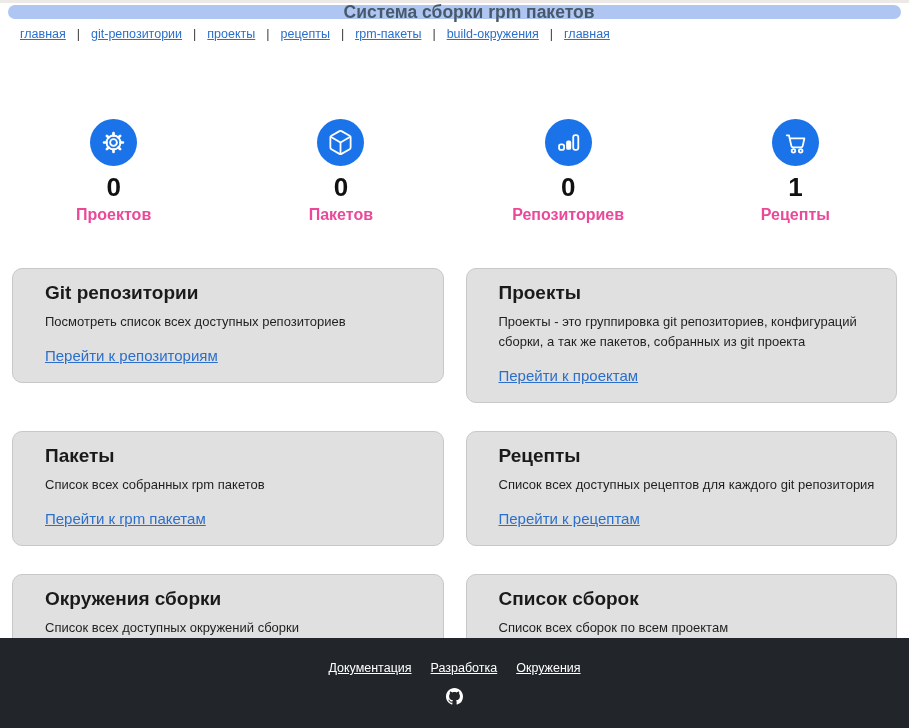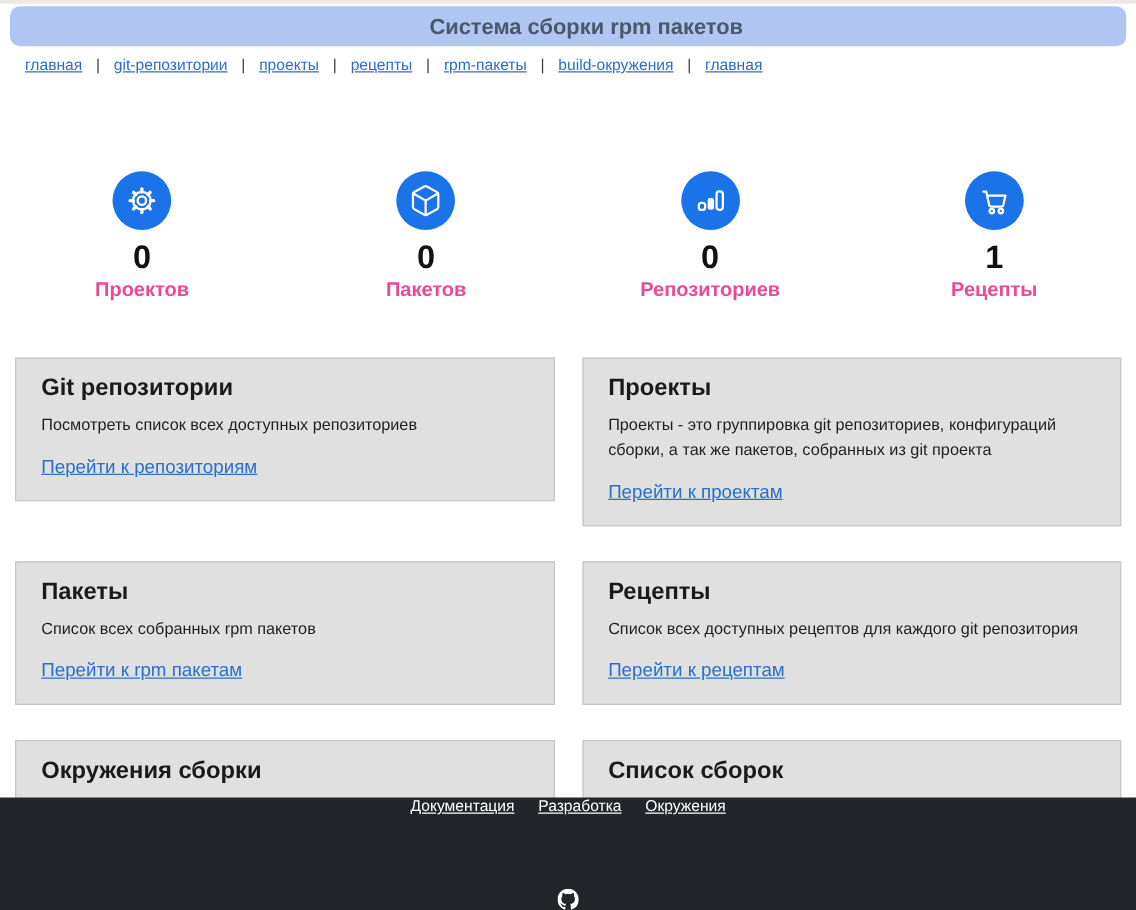--- a/index.html
+++ b/index.html
@@ -7,21 +7,21 @@
   body {
     font-family: "Liberation Sans", sans-serif;
     background: #ffffff;
     position: relative;
     overflow: hidden;
     border-top: 3px solid #ece9e6;
   }
   
   .banner {
     margin: 2px 8px 0 8px;
-    height: 32px;
+    height: 14px;
     background: #aec6f1;
     border-radius: 8px;
     display: flex;
     align-items: center;
     justify-content: center;
     padding-left: 29px;
   }
   .banner h1 {
     font-size: 17.5px;
     font-weight: bold;
@@ -79,22 +79,22 @@
     margin: 44px 12px 0 12px;
     display: grid;
     grid-template-columns: 1fr 1fr;
     column-gap: 22px;
     row-gap: 28px;
     align-items: start;
   }
   .card {
     background: #e0e0e0;
     border: 1px solid #c8c8c8;
-    border-radius: 0;
-    padding: 13px 20px 17px 20px;
+    border-radius: 10px;
+    padding: 13px 20px 17px 32px;
   }
   .card h2 {
     font-size: 19px;
     font-weight: bold;
     color: #1a1a1a;
     margin-bottom: 8px;
   }
   .card p {
     font-size: 13px;
     color: #1f1f1f;
@@ -108,21 +108,21 @@
   }
   
   .footer {
     position: absolute;
     left: 0; right: 0; bottom: 0;
     height: 90px;
     background: #22262b;
     display: flex;
     flex-direction: column;
     align-items: center;
-    justify-content: space-between;
+    justify-content: center;
     gap: 13px;
   }
   .footer-links {
     display: flex;
     gap: 19px;
   }
   .footer-links a {
     color: #ffffff;
     font-size: 12.5px;
     text-decoration: underline;

